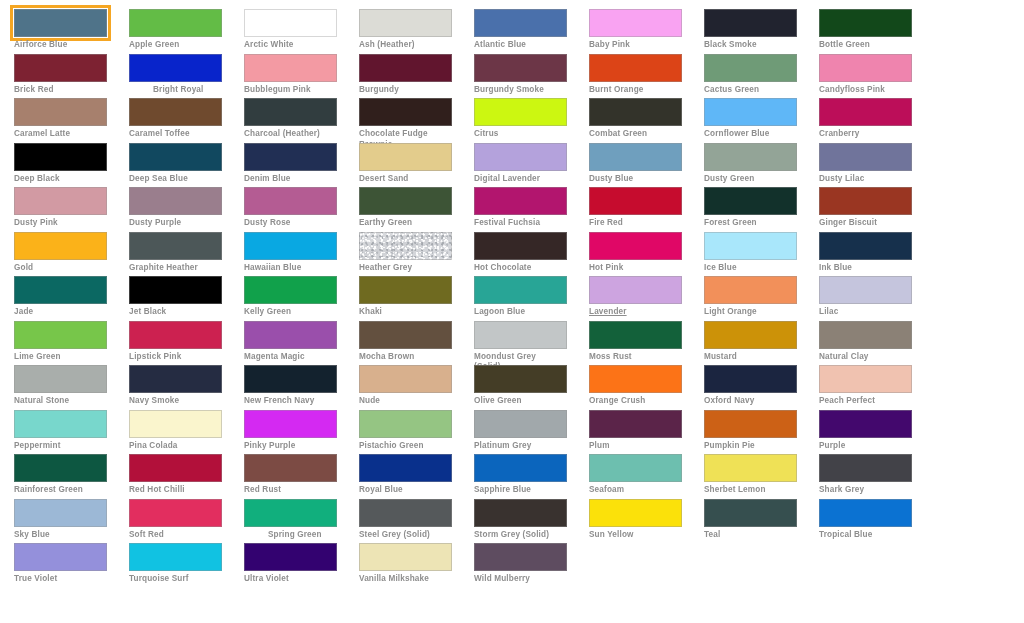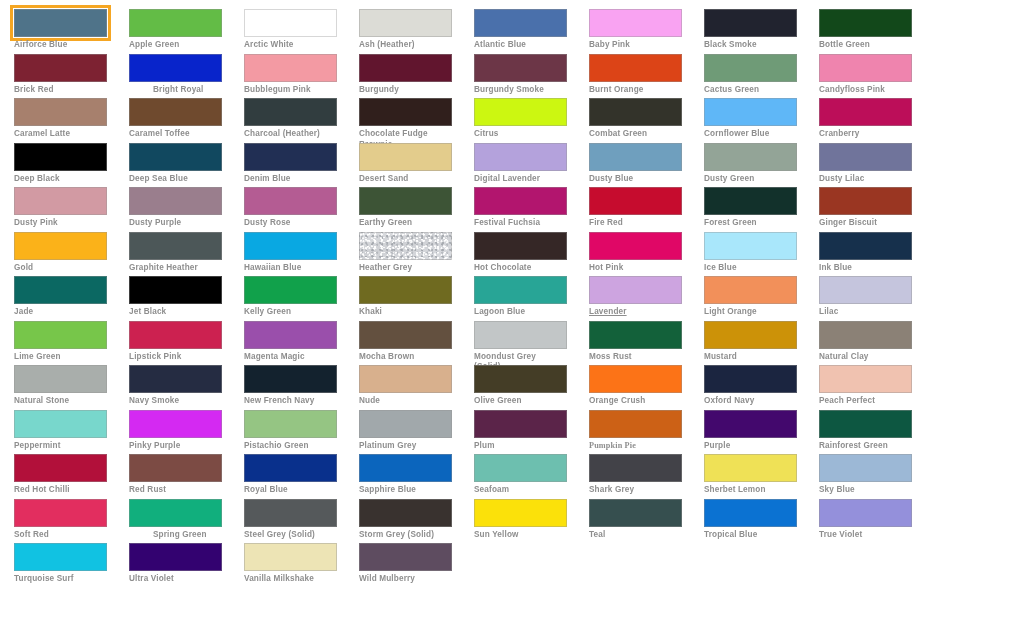--- a/index.html
+++ b/index.html
@@ -531,20 +531,26 @@
       <div class="chip-label" style="color: rgb(142, 142, 142);">Peach Perfect</div>
     </div>
     <div class="swatch-cell">
       <div class="chip-wrap">
         <div class="chip" style="background-color: rgb(120, 215, 204);"></div>
       </div>
       <div class="chip-label" style="color: rgb(142, 142, 142);">Peppermint</div>
     </div>
     <div class="swatch-cell">
       <div class="chip-wrap">
+        <div class="chip" style="background-color: rgb(250, 245, 205);"></div>
+      </div>
+      <div class="chip-label" style="color: rgb(142, 142, 142);">Pina Colada</div>
+    </div>
+    <div class="swatch-cell">
+      <div class="chip-wrap">
         <div class="chip" style="background-color: rgb(212, 41, 242);"></div>
       </div>
       <div class="chip-label" style="color: rgb(142, 142, 142);">Pinky Purple</div>
     </div>
     <div class="swatch-cell">
       <div class="chip-wrap">
         <div class="chip" style="background-color: rgb(149, 197, 131);"></div>
       </div>
       <div class="chip-label" style="color: rgb(142, 142, 142);">Pistachio Green</div>
     </div>
@@ -557,21 +563,21 @@
     <div class="swatch-cell">
       <div class="chip-wrap">
         <div class="chip" style="background-color: rgb(91, 36, 73);"></div>
       </div>
       <div class="chip-label" style="color: rgb(142, 142, 142);">Plum</div>
     </div>
     <div class="swatch-cell">
       <div class="chip-wrap">
         <div class="chip" style="background-color: rgb(204, 97, 22);"></div>
       </div>
-      <div class="chip-label" style="color: rgb(142, 142, 142); font-family: Liberation Serif, serif;">Pumpkin Pie</div>
+      <div class="chip-label" style="color: rgb(142, 142, 142);">Pumpkin Pie</div>
     </div>
     <div class="swatch-cell">
       <div class="chip-wrap">
         <div class="chip" style="background-color: rgb(67, 8, 109);"></div>
       </div>
       <div class="chip-label" style="color: rgb(142, 142, 142);">Purple</div>
     </div>
     <div class="swatch-cell">
       <div class="chip-wrap">
         <div class="chip" style="background-color: rgb(13, 87, 65);"></div>
@@ -603,29 +609,29 @@
       <div class="chip-label" style="color: rgb(142, 142, 142);">Sapphire Blue</div>
     </div>
     <div class="swatch-cell">
       <div class="chip-wrap">
         <div class="chip" style="background-color: rgb(109, 191, 175);"></div>
       </div>
       <div class="chip-label" style="color: rgb(142, 142, 142);">Seafoam</div>
     </div>
     <div class="swatch-cell">
       <div class="chip-wrap">
+        <div class="chip" style="background-color: rgb(239, 225, 86);"></div>
+      </div>
+      <div class="chip-label" style="color: rgb(142, 142, 142);">Sherbet Lemon</div>
+    </div>
+    <div class="swatch-cell">
+      <div class="chip-wrap">
         <div class="chip" style="background-color: rgb(66, 66, 72);"></div>
       </div>
       <div class="chip-label" style="color: rgb(142, 142, 142);">Shark Grey</div>
-    </div>
-    <div class="swatch-cell">
-      <div class="chip-wrap">
-        <div class="chip" style="background-color: rgb(239, 225, 86);"></div>
-      </div>
-      <div class="chip-label" style="color: rgb(142, 142, 142);">Sherbet Lemon</div>
     </div>
     <div class="swatch-cell">
       <div class="chip-wrap">
         <div class="chip" style="background-color: rgb(156, 184, 214);"></div>
       </div>
       <div class="chip-label" style="color: rgb(142, 142, 142);">Sky Blue</div>
     </div>
     <div class="swatch-cell">
       <div class="chip-wrap">
         <div class="chip" style="background-color: rgb(226, 46, 95);"></div>

